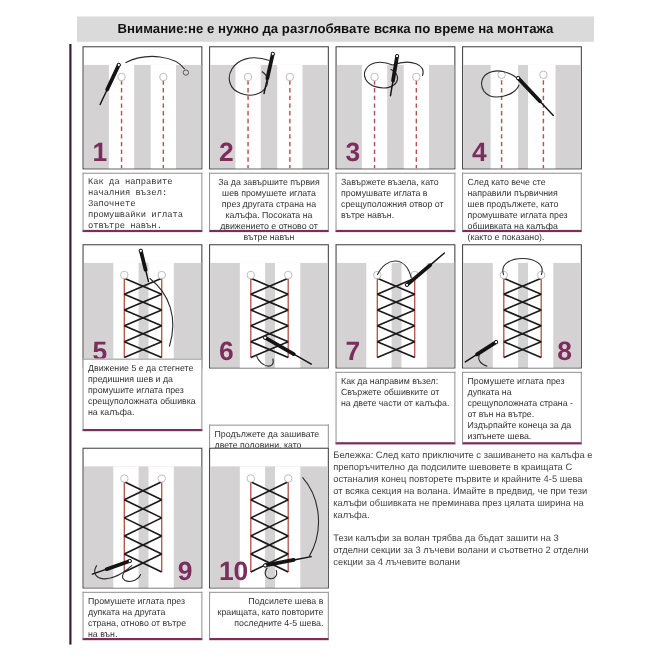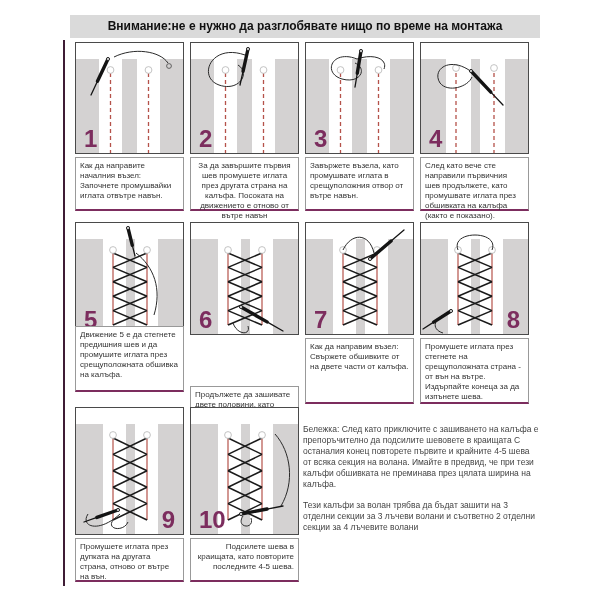--- a/index.html
+++ b/index.html
@@ -9,29 +9,29 @@
   .header-banner{position:absolute;left:70px;top:15px;width:470px;height:23px;background:#dadada;
         font-weight:bold;font-size:12px;line-height:23px;text-align:center;color:#111;}
   .step-card{position:absolute;}
   .step-image{position:absolute;left:0;top:0;background:#fff;border:1px solid #4a4a4a;box-sizing:border-box;overflow:hidden;}
   .step-image svg{display:block;}
   .step-number{position:absolute;bottom:2px;font-size:24px;font-weight:bold;color:#7c2d5e;line-height:1;}
   .num-left{left:8px;} .num-right{right:8px;}
   .step-caption{position:absolute;left:0;box-sizing:border-box;border:1px solid #999;
         border-bottom:2px solid #7c2d5e;background:#fff;padding:3px 4px;
         font-size:8px;line-height:1.25;color:#333;white-space:pre-line;}
-  .note-block{position:absolute;left:303px;top:408px;width:236px;font-size:8.5px;line-height:1.3;color:#444;margin-top:16px;}
+  .note-block{position:absolute;left:303px;top:408px;width:236px;font-size:8.5px;line-height:1.3;color:#444;}
   .note-block p{margin:0 0 10px 0;}
 </style>
 </head>
 <body>
 
 <div id="page">
   <div class="accent-rule"></div>
-  <div class="header-banner">Внимание:не е нужно да разглобявате нищо по време на монтажа</div>
+  <div class="header-banner">Внимание:не е нужно да разглобявате всяка по време на монтажа</div>
   <div id="cards">
       <div class="step-card" style="left: 75px; top: 42px; width: 109px; height: 169px;">
         <div class="step-image" style="width: 109px; height: 112px;">
           <svg width="109" height="112" viewBox="0 0 109 112">
             <rect x="0" y="16" width="109" height="96" fill="#d4d2d2"></rect>
             <rect x="23" y="16" width="23" height="96" fill="#ffffff"></rect>
             <rect x="61" y="16" width="23" height="96" fill="#ffffff"></rect>
             <line x1="34.5" y1="30" x2="34.5" y2="112" stroke="#b5524a" stroke-width="1.3" stroke-dasharray="4 3"></line>
             <line x1="72.5" y1="30" x2="72.5" y2="112" stroke="#b5524a" stroke-width="1.3" stroke-dasharray="4 3"></line>
             <circle cx="34.5" cy="27" r="3.4" fill="#fff" stroke="#b5b5b5" stroke-width="0.8"></circle>
@@ -39,21 +39,21 @@
             <path d="M 38,14 C 58,4 84,8 92,20" stroke="#2a2a2a" stroke-width="1" fill="none"></path>
             <circle cx="93" cy="23" r="2.4" fill="none" stroke="#555" stroke-width="0.9"></circle>
             <g>
               <line x1="32" y1="16" x2="21.46" y2="38.32" stroke="#141414" stroke-width="3.4" stroke-linecap="round"></line>
               <line x1="21.46" y1="38.32" x2="15" y2="52" stroke="#141414" stroke-width="1.3" stroke-linecap="round"></line>
               <circle cx="32" cy="16" r="1.5" fill="#fff" stroke="#141414" stroke-width="0.9"></circle>
             </g>
           </svg>
           <div class="step-number num-left">1</div>
         </div>
-        <div class="step-caption" style="top: 115px; width: 109px; height: 54px;">Как да направите началния възел:
+        <div class="step-caption" style="top: 115px; width: 109px; height: 54px; font-family: Liberation Mono, monospace;">Как да направите началния възел:
 Започнете промушвайки иглата отвътре навън.</div>
       </div>
       <div class="step-card" style="left: 190px; top: 42px; width: 109px; height: 169px;">
         <div class="step-image" style="width: 109px; height: 112px;">
           <svg width="109" height="112" viewBox="0 0 109 112">
             <rect x="0" y="16" width="109" height="96" fill="#d4d2d2"></rect>
             <rect x="23" y="16" width="23" height="96" fill="#ffffff"></rect>
             <rect x="61" y="16" width="23" height="96" fill="#ffffff"></rect>
             <line x1="34.5" y1="30" x2="34.5" y2="112" stroke="#b5524a" stroke-width="1.3" stroke-dasharray="4 3"></line>
             <line x1="72.5" y1="30" x2="72.5" y2="112" stroke="#b5524a" stroke-width="1.3" stroke-dasharray="4 3"></line>
@@ -237,21 +237,21 @@
             <path d="M 37,27 C 29,7 79,7 71,27" stroke="#2a2a2a" stroke-width="1" fill="none"></path>
             <path d="M 28,90 C 13,94 9,106 22,110" stroke="#2a2a2a" stroke-width="1" fill="none"></path>
             <g>
               <line x1="30" y1="88" x2="12.64" y2="99.16" stroke="#141414" stroke-width="3.4" stroke-linecap="round"></line>
               <line x1="12.64" y1="99.16" x2="2" y2="106" stroke="#141414" stroke-width="1.3" stroke-linecap="round"></line>
               <circle cx="30" cy="88" r="1.5" fill="#fff" stroke="#141414" stroke-width="0.9"></circle>
             </g>
           </svg>
           <div class="step-number num-right">8</div>
         </div>
-        <div class="step-caption" style="top: 116px; width: 109px; height: 66px;">Промушете иглата през стегнете на срещуположната страна - от вън на вътре. Издърпайте конеца за да изпънете шева.</div>
+        <div class="step-caption" style="top: 116px; width: 109px; height: 66px;">Промушете иглата през дупката на срещуположната страна - от вън на вътре. Издърпайте конеца за да изпънете шева.</div>
       </div>
       <div class="step-card" style="left: 75px; top: 407px; width: 109px; height: 175px;">
         <div class="step-image" style="width: 109px; height: 128px;">
           <svg width="109" height="128" viewBox="0 0 109 128">
             <rect x="0" y="16" width="109" height="112" fill="#d4d2d2"></rect>
             <rect x="27" y="16" width="23" height="112" fill="#ffffff"></rect>
             <rect x="59" y="16" width="23" height="112" fill="#ffffff"></rect>
             <line x1="37" y1="27" x2="37" y2="112" stroke="#b5524a" stroke-width="1.2"></line>
             <line x1="71" y1="27" x2="71" y2="112" stroke="#b5524a" stroke-width="1.2"></line>
             <g stroke="#1a1a1a" stroke-width="1.5" fill="none">

